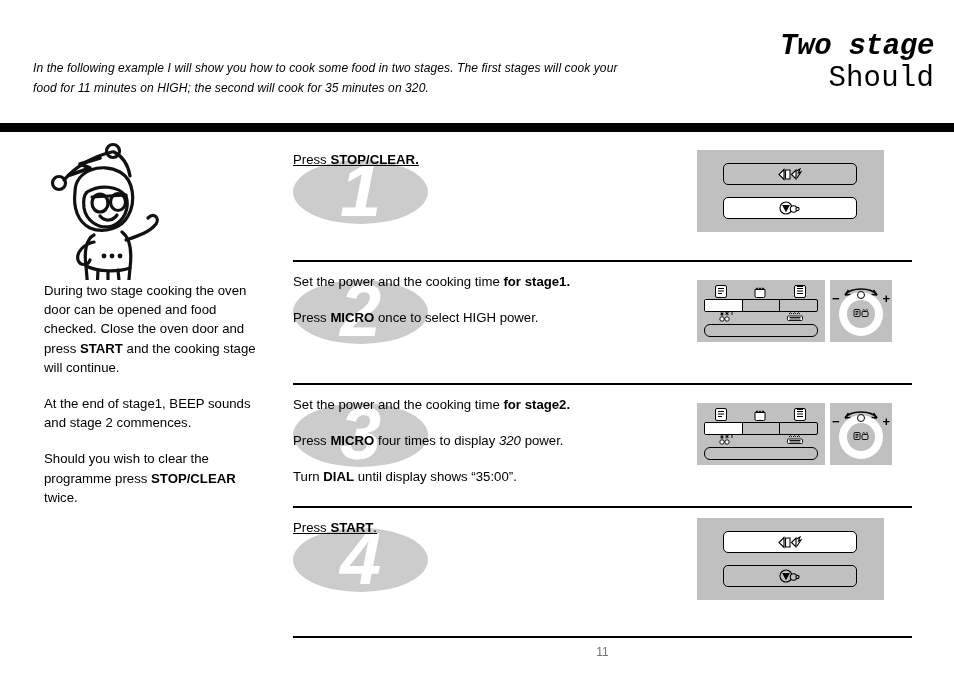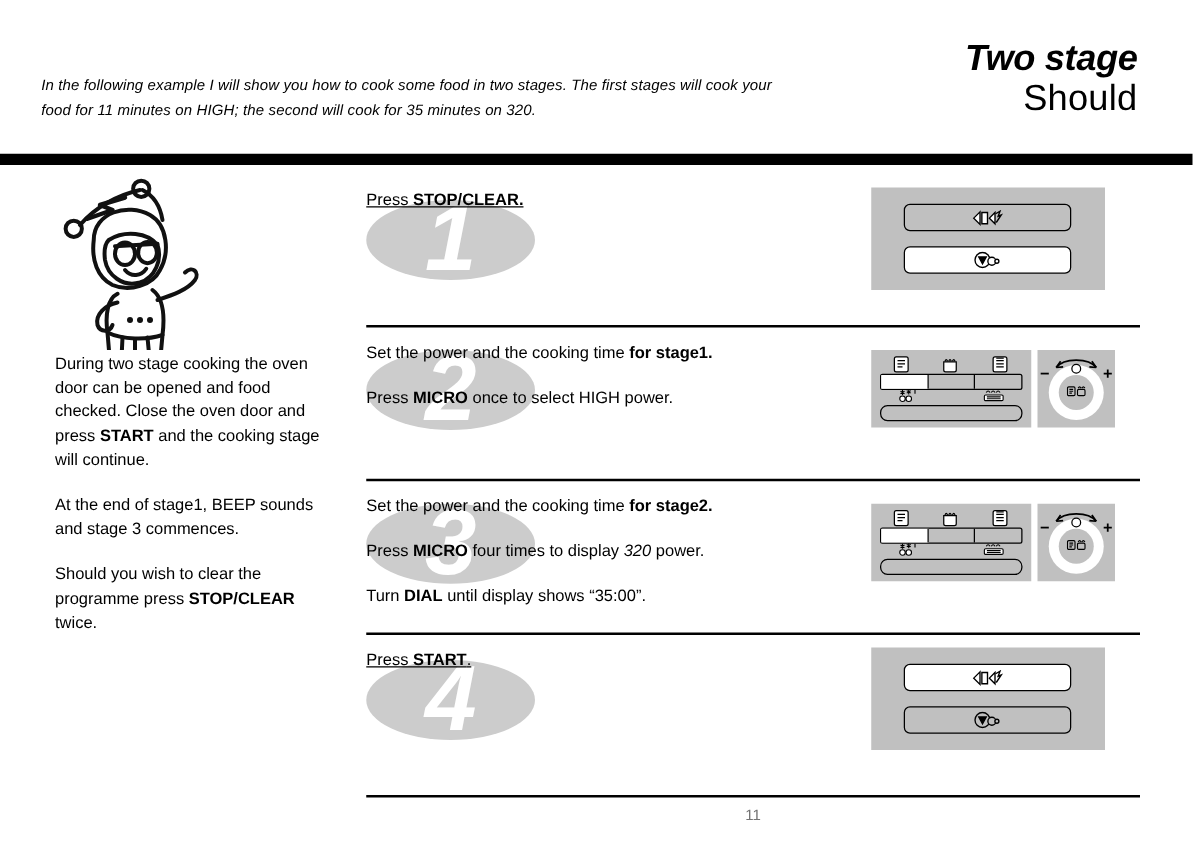--- a/index.html
+++ b/index.html
@@ -28,24 +28,25 @@
     left: 33px;
     top: 58px;
     width: 600px;
     font-style: italic;
     font-size: 12px;
     line-height: 20px;
     letter-spacing: 0.1px;
   }
   .title-block {
     position: absolute;
-    right: 44px;
+    right: 20px;
     top: 32px;
     text-align: right;
     line-height: 1.04;
+    font-family: Liberation Mono, monospace;
   }
   .title-line1 {
     font-size: 29px;
     font-weight: bold;
     font-style: italic;
     letter-spacing: -0.3px;
   }
   .title-line2 {
     font-size: 29px;
     font-weight: normal;
@@ -340,21 +341,21 @@
     <g fill="#111">
       <circle cx="62" cy="116" r="2.4"></circle>
       <circle cx="70" cy="116" r="2.4"></circle>
       <circle cx="78" cy="116" r="2.4"></circle>
     </g>
   </svg>
 </div>
 
 <div class="side-text">
   <p><span>During two stage cooking the oven door can be opened and food checked. Close the oven door and press </span><b>START</b><span> and the cooking stage will continue.</span></p>
-  <p>At the end of stage1, BEEP sounds and stage 3 commences.</p>
+  <p>At the end of stage1, BEEP sounds and stage 2 commences.</p>
   <p><span>Should you wish to clear the programme press </span><b>STOP/CLEAR</b><span> twice.</span></p>
 </div>
 
 <div class="steps">
 
   <div class="step">
     <div class="step-body" style="height:120px;">
       <div class="step-left">
         <div class="numberwrap n1">
           <div class="ellipse"></div>

